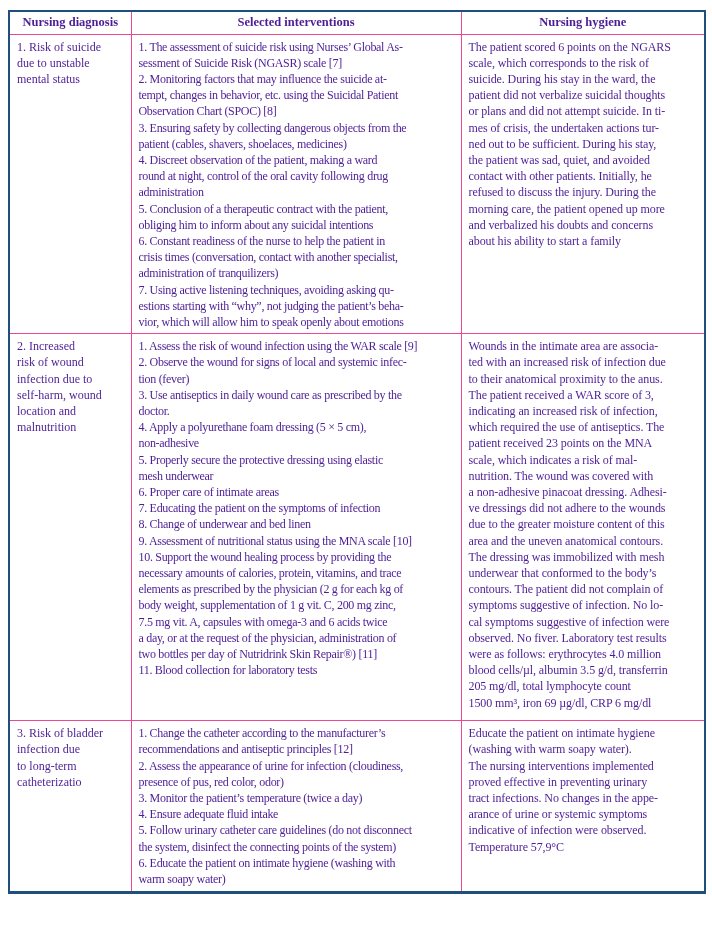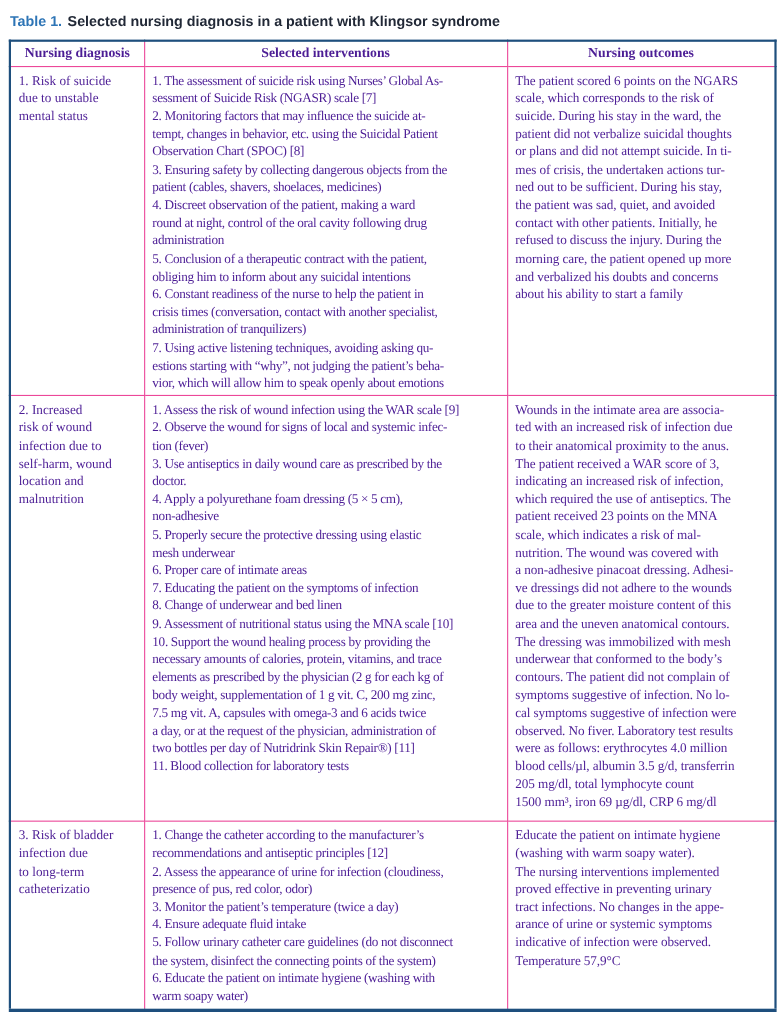--- a/index.html
+++ b/index.html
@@ -40,35 +40,32 @@
   td.outc   { letter-spacing: -0.1px; margin-top: 19px; }
   tr.r1 { height: 298px; }
   tr.r2 { height: 387px; }
   tr.r3 { height: 172px; padding-left: 35px; }
 </style>
 </head>
 <body>
 
 <div class="page">
 
-  <div class="caption">
-    <span class="caption-label">Table 1.</span><span class="caption-text">Selected nursing diagnosis in a patient with Klingsor syndrome</span>
-  </div>
 
   <table class="nursing">
     <colgroup>
       <col style="width:122px">
       <col style="width:330px">
       <col style="width:244px">
     </colgroup>
     <thead>
       <tr>
         <th>Nursing diagnosis</th>
         <th>Selected interventions</th>
-        <th>Nursing outcomes</th>
+        <th>Nursing hygiene</th>
       </tr>
     </thead>
     <tbody>
       <tr class="r1">
         <td class="diag">1. Risk of suicide
 due to unstable
 mental status</td>
         <td class="interv">1. The assessment of suicide risk using Nurses’ Global As-
 sessment of Suicide Risk (NGASR) scale [7]
 2. Monitoring factors that may influence the suicide at-

